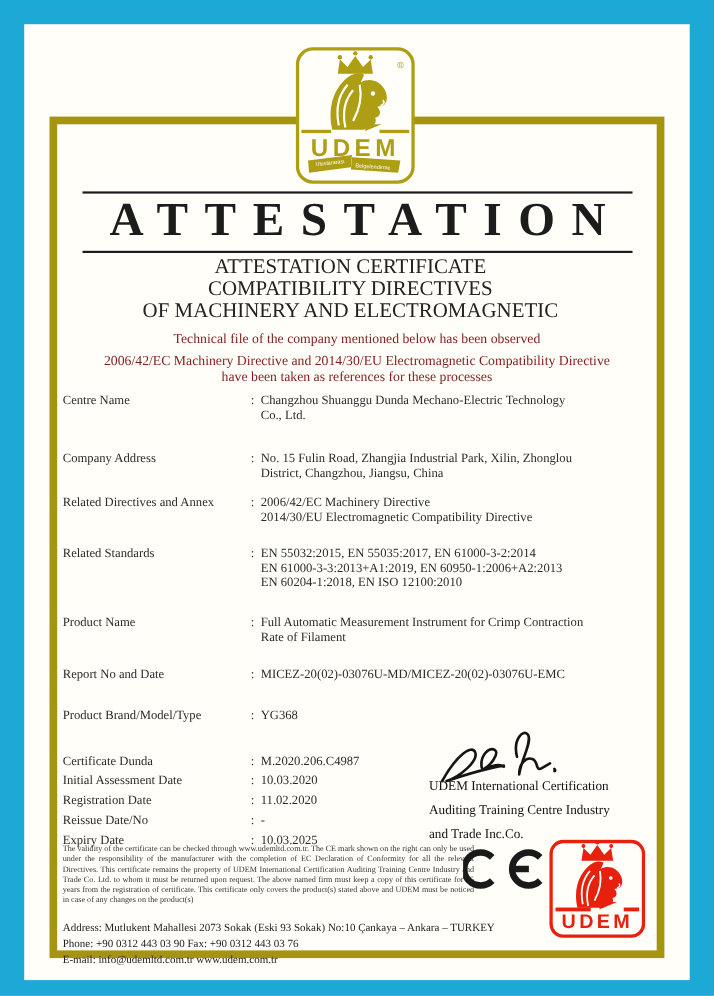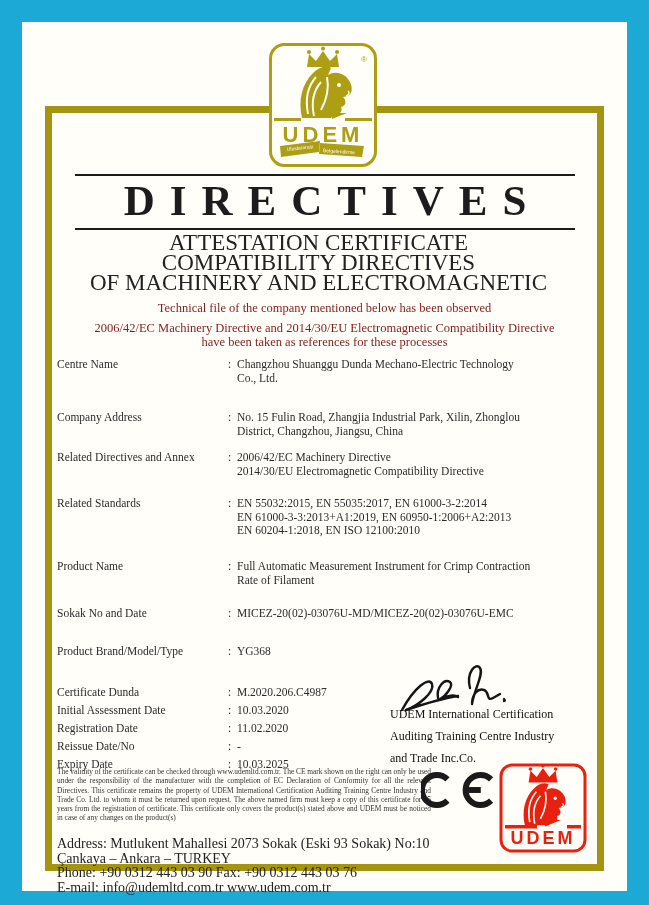--- a/index.html
+++ b/index.html
@@ -7,35 +7,35 @@
           font-family:"Liberation Serif", serif;color:#1c1c1c;}
   .page{position:absolute;left:22px;top:22px;width:605px;height:869px;background:#fffef9;}
   .frame{position:absolute;left:45px;top:106px;width:559px;height:765px;
          border:7px solid #A59410;box-sizing:border-box;}
   .logo-box{position:absolute;left:268px;top:42px;width:110px;height:126px;z-index:5;}
   .title-block{position:absolute;left:75px;top:174px;width:500px;
                border-top:2px solid #1c1c1c;border-bottom:2px solid #1c1c1c;padding:1px 0 3px 0;}
   .title-block h1{margin:0;text-align:center;font-size:43px;font-weight:bold;
                   letter-spacing:15px;margin-right:-15px;line-height:48px;color:#1c1c1c;}
   .subtitle{position:absolute;left:50px;right:62px;top:233px;text-align:center;
-            font-size:23px;line-height:20px;color:#222;}
+            font-size:19px;line-height:20px;color:#222;}
   .subtitle span{display:block;}
   .note{position:absolute;left:50px;right:50px;top:301px;text-align:center;font-size:12.5px;color:#7f1d1d;}
   .refnote{position:absolute;left:50px;right:50px;top:321px;text-align:center;font-size:12.5px;line-height:14px;color:#7f1d1d;}
   .refnote span{display:block;}
   .row{position:absolute;left:57px;right:50px;font-size:11.5px;line-height:13.5px;color:#2b2b2b;}
   .flabel{position:absolute;left:0;top:0;width:168px;}
   .fcolon{position:absolute;left:171px;top:0;}
   .fvalue{position:absolute;left:180px;top:0;width:345px;white-space:pre-line;}
   .issuer{position:absolute;left:390px;top:703px;width:190px;font-size:12px;line-height:22px;
           white-space:pre-line;color:#111;z-index:2;}
   .signature{position:absolute;left:396px;top:660px;width:165px;height:62px;z-index:3;}
   .fineprint{position:absolute;left:57px;top:767px;width:374px;font-size:7.4px;line-height:9.3px;
              text-align:justify;color:#333;}
-  .contact{position:absolute;left:57px;top:837px;width:420px;font-size:14px;line-height:14.5px;color:#222;font-family:Liberation Serif, serif;}
+  .contact{position:absolute;left:57px;top:837px;width:420px;font-size:10px;line-height:14.5px;color:#222;font-family:Liberation Serif, serif;}
   .contact div{margin:0;}
   .ce-mark{position:absolute;left:421px;top:766px;width:76px;height:48px;}
   .red-logo{position:absolute;left:499px;top:763px;width:88px;height:90px;}
   svg text{font-family:"Liberation Sans", sans-serif;}
 </style>
 </head>
 <body>
 
 <div class="canvas">
   <div class="page"></div>
@@ -66,21 +66,21 @@
     <text x="55" y="100" text-anchor="middle" font-size="22" font-weight="bold" letter-spacing="4" fill="#AD9E14">UDEM</text>
     <g>
       <path d="M12 104 L52 99 L51 110 L13 115 Z" fill="#AD9E14"></path>
       <path d="M52 101 L96 104 L94 115 L51 112 Z" fill="#AD9E14"></path>
       <text x="19" y="109" font-size="5" fill="#fffef9" transform="rotate(-6 19 109)">Uluslararası</text>
       <text x="55" y="110" font-size="5" fill="#fffef9" transform="rotate(4 55 110)">Belgelendirme</text>
     </g>
   </svg>
 
   <div class="title-block">
-    <h1>DIRECTIVES</h1>
+    <h1>ATTESTATION</h1>
   </div>
 
   <div class="subtitle">
     <span>ATTESTATION CERTIFICATE</span>
     <span>COMPATIBILITY DIRECTIVES</span>
     <span>OF MACHINERY AND ELECTROMAGNETIC</span>
   </div>
 
   <div class="note">Technical file of the company mentioned below has been observed</div>
 
@@ -114,21 +114,21 @@
 EN 61000-3-3:2013+A1:2019, EN 60950-1:2006+A2:2013
 EN 60204-1:2018, EN ISO 12100:2010</span>
   </div>
   <div class="row" style="top:560px">
     <span class="flabel">Product Name</span>
     <span class="fcolon">:</span>
     <span class="fvalue">Full Automatic Measurement Instrument for Crimp Contraction
 Rate of Filament</span>
   </div>
   <div class="row" style="top:607px">
-    <span class="flabel">Sokak No and Date</span>
+    <span class="flabel">Report No and Date</span>
     <span class="fcolon">:</span>
     <span class="fvalue">MICEZ-20(02)-03076U-MD/MICEZ-20(02)-03076U-EMC</span>
   </div>
   <div class="row" style="top:645px">
     <span class="flabel">Product Brand/Model/Type</span>
     <span class="fcolon">:</span>
     <span class="fvalue">YG368</span>
   </div>
   <div class="row" style="top:686px">
     <span class="flabel">Certificate Dunda</span>

